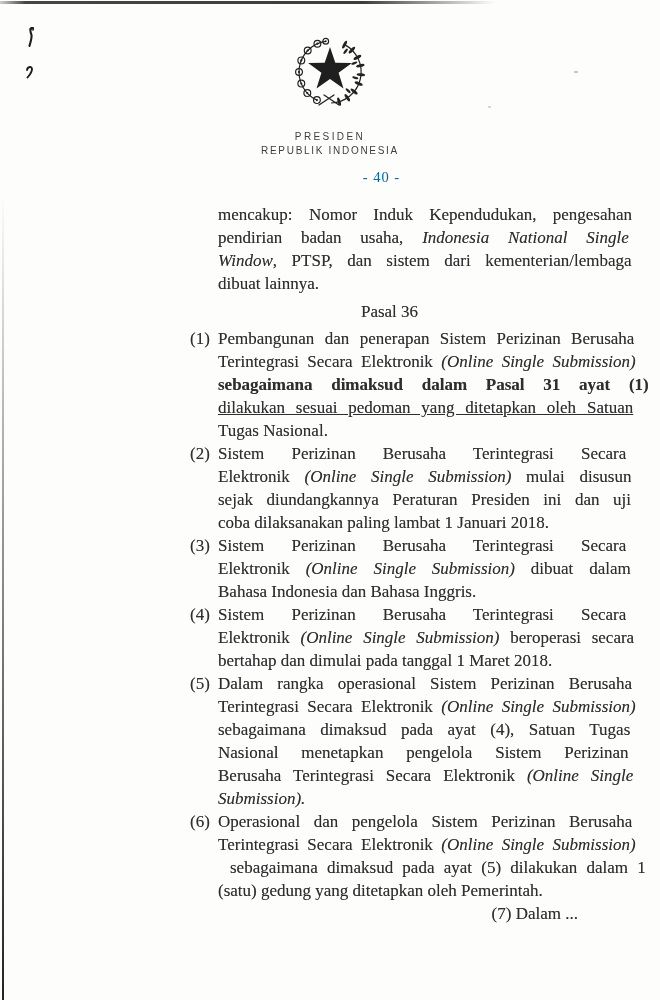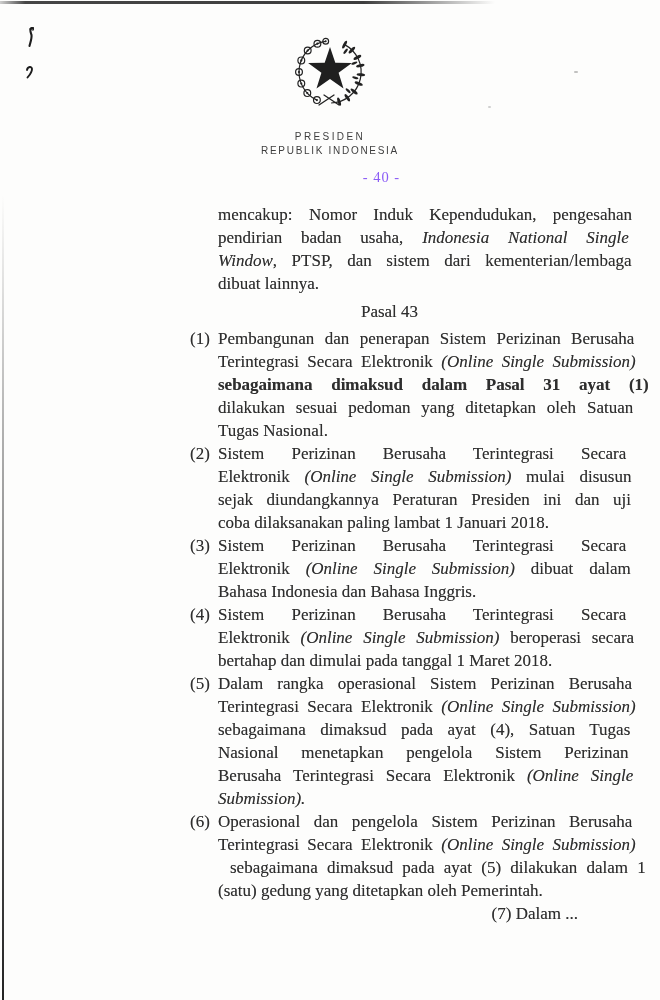--- a/index.html
+++ b/index.html
@@ -22,21 +22,21 @@
   .ink1 { position:absolute; left:25px; top:26px; }
   .ink2 { position:absolute; left:25px; top:65px; }
 
   
   .seal { position:absolute; left:288px; top:36px; }
   .inst { position:absolute; left:0; width:660px; text-align:center;
           font-family:"Liberation Sans", sans-serif; color:#3e3e3e; }
   .inst1 { top:131px; font-size:10px; letter-spacing:2.4px; }
   .inst2 { top:145px; font-size:10px; letter-spacing:1.7px; }
   .pagenum { position:absolute; left:182px; top:169px; width:399px; text-align:center;
-             font-size:14.5px; letter-spacing:1px; color:#8b5cf6; }
+             font-size:14.5px; letter-spacing:1px; color:#0369a1; }
 
   
   .content { position:absolute; left:190px; top:203px; width:399px;
              font-size:17px; line-height:23px;
              text-shadow:0 0 .4px rgba(60,60,60,.5); }
   .jline { white-space:nowrap; }
   .it { font-style:italic; }
   .intro { margin-left:28px; }
   .heading { text-align:center; margin:5px 0 4px 0; }
   .article { display:flex; }
@@ -113,29 +113,29 @@
   <div class="inst inst2">REPUBLIK INDONESIA</div>
   <div class="pagenum">- 40 -</div>
 
   <div class="content">
     <div class="intro" id="intro">
         <div class="jline"><span style="word-spacing: 12.043px;"><span>mencakup: Nomor Induk Kependudukan, pengesahan</span></span></div>
         <div class="jline"><span style="word-spacing: 14.5406px;"><span>pendirian badan usaha, </span><span class="it">Indonesia National Single</span></span></div>
         <div class="jline"><span style="word-spacing: 10.2906px;"><span class="it">Window</span><span>, PTSP, dan sistem dari kementerian/lembaga</span></span></div>
         <div class="jline last"><span><span>dibuat lainnya.</span></span></div>
       </div>
-    <div class="heading">Pasal 43</div>
+    <div class="heading">Pasal 36</div>
     <div id="articles">
         <div class="article">
           <div class="num">(1)</div>
           <div class="abody">
             <div class="jline"><span style="word-spacing: 6.1375px;"><span>Pembangunan dan penerapan Sistem Perizinan Berusaha</span></span></div>
             <div class="jline"><span style="word-spacing: 4.175px;"><span>Terintegrasi Secara Elektronik </span><span class="it">(Online Single Submission)</span></span></div>
             <div class="jline"><span style="word-spacing: 14.487px; font-weight: bold;"><span>sebagaimana dimaksud dalam Pasal 31 ayat (1)</span></span></div>
-            <div class="jline"><span style="word-spacing: 6.57031px;"><span>dilakukan sesuai pedoman yang ditetapkan oleh Satuan</span></span></div>
+            <div class="jline"><span style="word-spacing: 6.57031px; text-decoration: underline;"><span>dilakukan sesuai pedoman yang ditetapkan oleh Satuan</span></span></div>
             <div class="jline last"><span><span>Tugas Nasional.</span></span></div>
           </div>
         </div>
         <div class="article">
           <div class="num">(2)</div>
           <div class="abody">
             <div class="jline"><span style="word-spacing: 22.8945px;"><span>Sistem Perizinan Berusaha Terintegrasi Secara</span></span></div>
             <div class="jline"><span style="word-spacing: 10.45px;"><span>Elektronik </span><span class="it">(Online Single Submission)</span><span> mulai disusun</span></span></div>
             <div class="jline"><span style="word-spacing: 9.34635px;"><span>sejak diundangkannya Peraturan Presiden ini dan uji</span></span></div>
             <div class="jline last"><span><span>coba dilaksanakan paling lambat 1 Januari 2018.</span></span></div>

